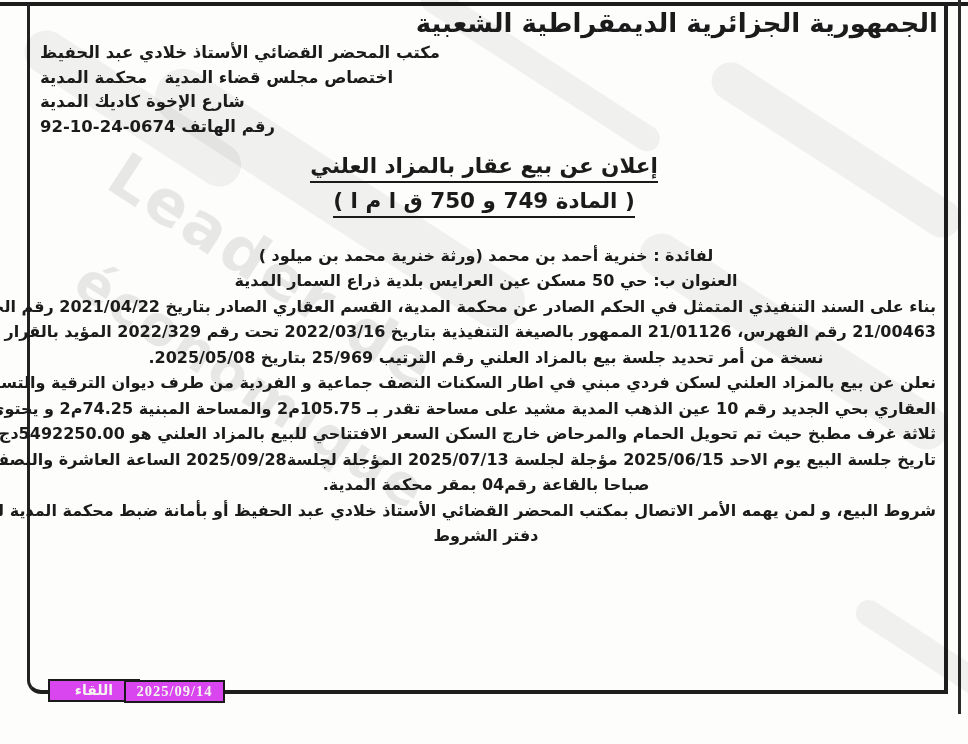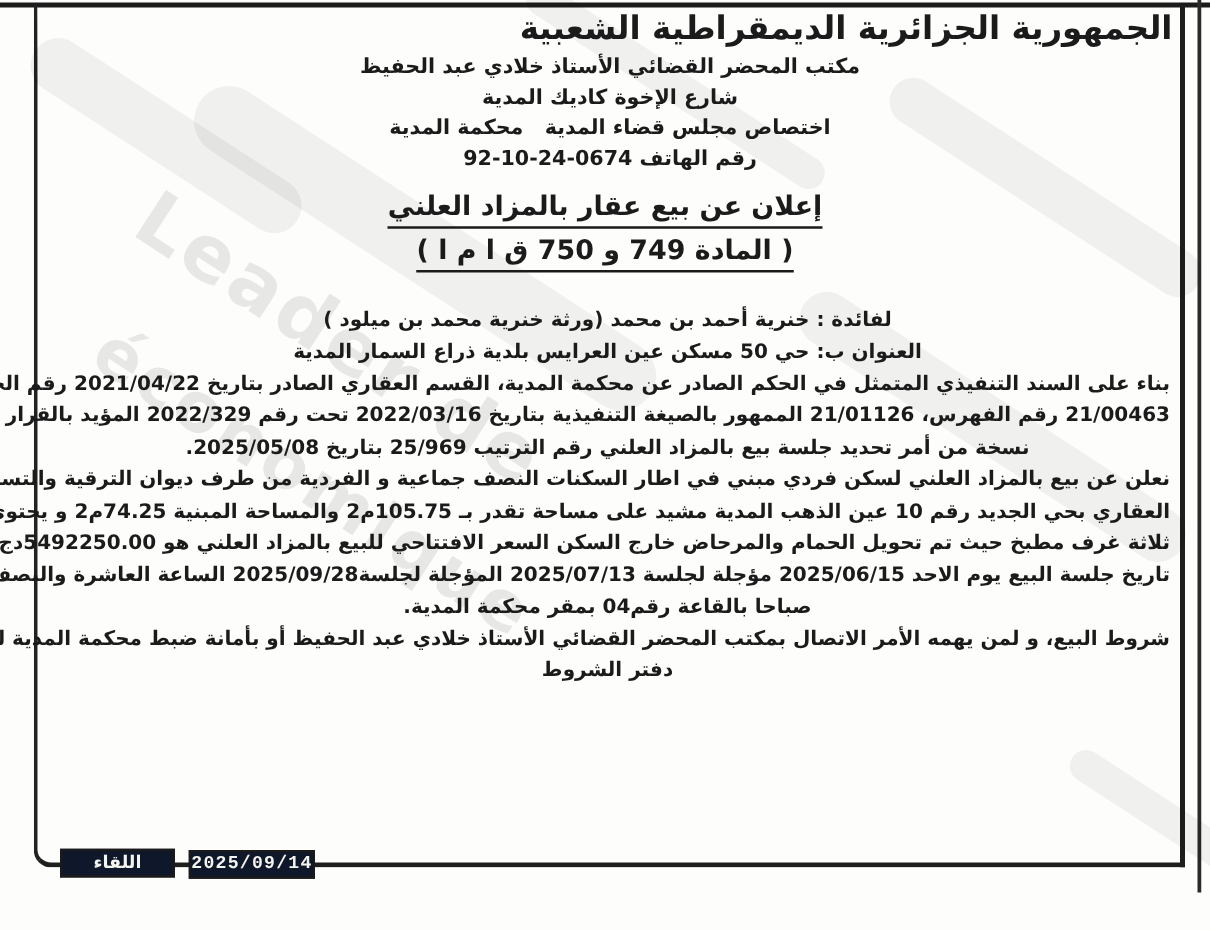--- a/index.html
+++ b/index.html
@@ -30,41 +30,41 @@
   }
 
   
   .content{position:absolute;inset:0;z-index:2;direction:rtl;font-weight:bold;}
   .national-title{
     position:absolute;top:8px;left:30px;width:908px;
     text-align:right;font-size:26px;letter-spacing:0.5px;
   }
   .office-block{
     position:absolute;top:41px;right:32px;left:40px;
-    text-align:center;font-size:16.5px;line-height:24.6px;
+    text-align:left;font-size:16.5px;line-height:24.6px;
   }
   .office-block .hline{white-space:pre;}
   .ann-block{
     position:absolute;top:152px;left:30px;width:908px;text-align:center;
   }
   .ann-line{display:inline-block;font-size:21.5px;line-height:27px;
     border-bottom:2.5px solid #1b1b1b;padding-bottom:2px;margin-bottom:4px;}
   .body-block{
     position:absolute;top:243px;right:32px;left:36px;
     text-align:center;font-size:16px;line-height:25.45px;
   }
   .bline{white-space:nowrap;}
 
   
   .stamp{
-    position:absolute;z-index:3;background:#0f172a;border:2px solid #1a1a1a;
+    position:absolute;z-index:3;background:#d946ef;border:2px solid #1a1a1a;
     color:#f4f4ee;text-align:center;font-weight:bold;direction:rtl;
   }
   .stamp-label{left:48px;top:679px;width:88px;height:19px;font-size:14px;line-height:19px;letter-spacing:4px;}
-  .stamp-date{left:151px;top:680px;width:97px;height:19px;font-size:14.5px;line-height:19px;direction:ltr;letter-spacing:1px;font-family:Liberation Mono, monospace;}
+  .stamp-date{left:124px;top:680px;width:97px;height:19px;font-size:14.5px;line-height:19px;direction:ltr;letter-spacing:1px;font-family:Liberation Serif, serif;}
 </style>
 </head>
 <body>
 
 <div class="page">
 
   <div class="wm wm-band" style="left:40px;top:22px;width:250px;height:44px;"></div>
   <div class="wm wm-band" style="left:430px;top:-18px;width:280px;height:26px;"></div>
   <div class="wm wm-band" style="left:175px;top:58px;width:430px;height:56px;"></div>
   <div class="wm wm-band" style="left:725px;top:55px;width:290px;height:38px;"></div>
@@ -76,22 +76,22 @@
   <div class="top-rule"></div>
   <div class="frame"></div>
   <div class="outer-right-rule"></div>
 
   <div class="content">
 
     <div class="national-title">الجمهورية الجزائرية الديمقراطية الشعبية</div>
 
     <div class="office-block">
       <div class="hline">مكتب المحضر القضائي الأستاذ خلادي عبد الحفيظ</div>
+      <div class="hline">اختصاص مجلس قضاء المدية   محكمة المدية</div>
       <div class="hline">شارع الإخوة كاديك المدية</div>
-      <div class="hline">اختصاص مجلس قضاء المدية   محكمة المدية</div>
       <div class="hline">رقم الهاتف 0674-24-10-92</div>
     </div>
 
     <div class="ann-block">
       <div><span class="ann-line">إعلان عن بيع عقار بالمزاد العلني</span></div>
       <div><span class="ann-line">( المادة 749 و 750 ق ا م ا )</span></div>
     </div>
 
     <div class="body-block">
       <div class="bline">لفائدة : خنرية أحمد بن محمد (ورثة خنرية محمد بن ميلود )</div>

